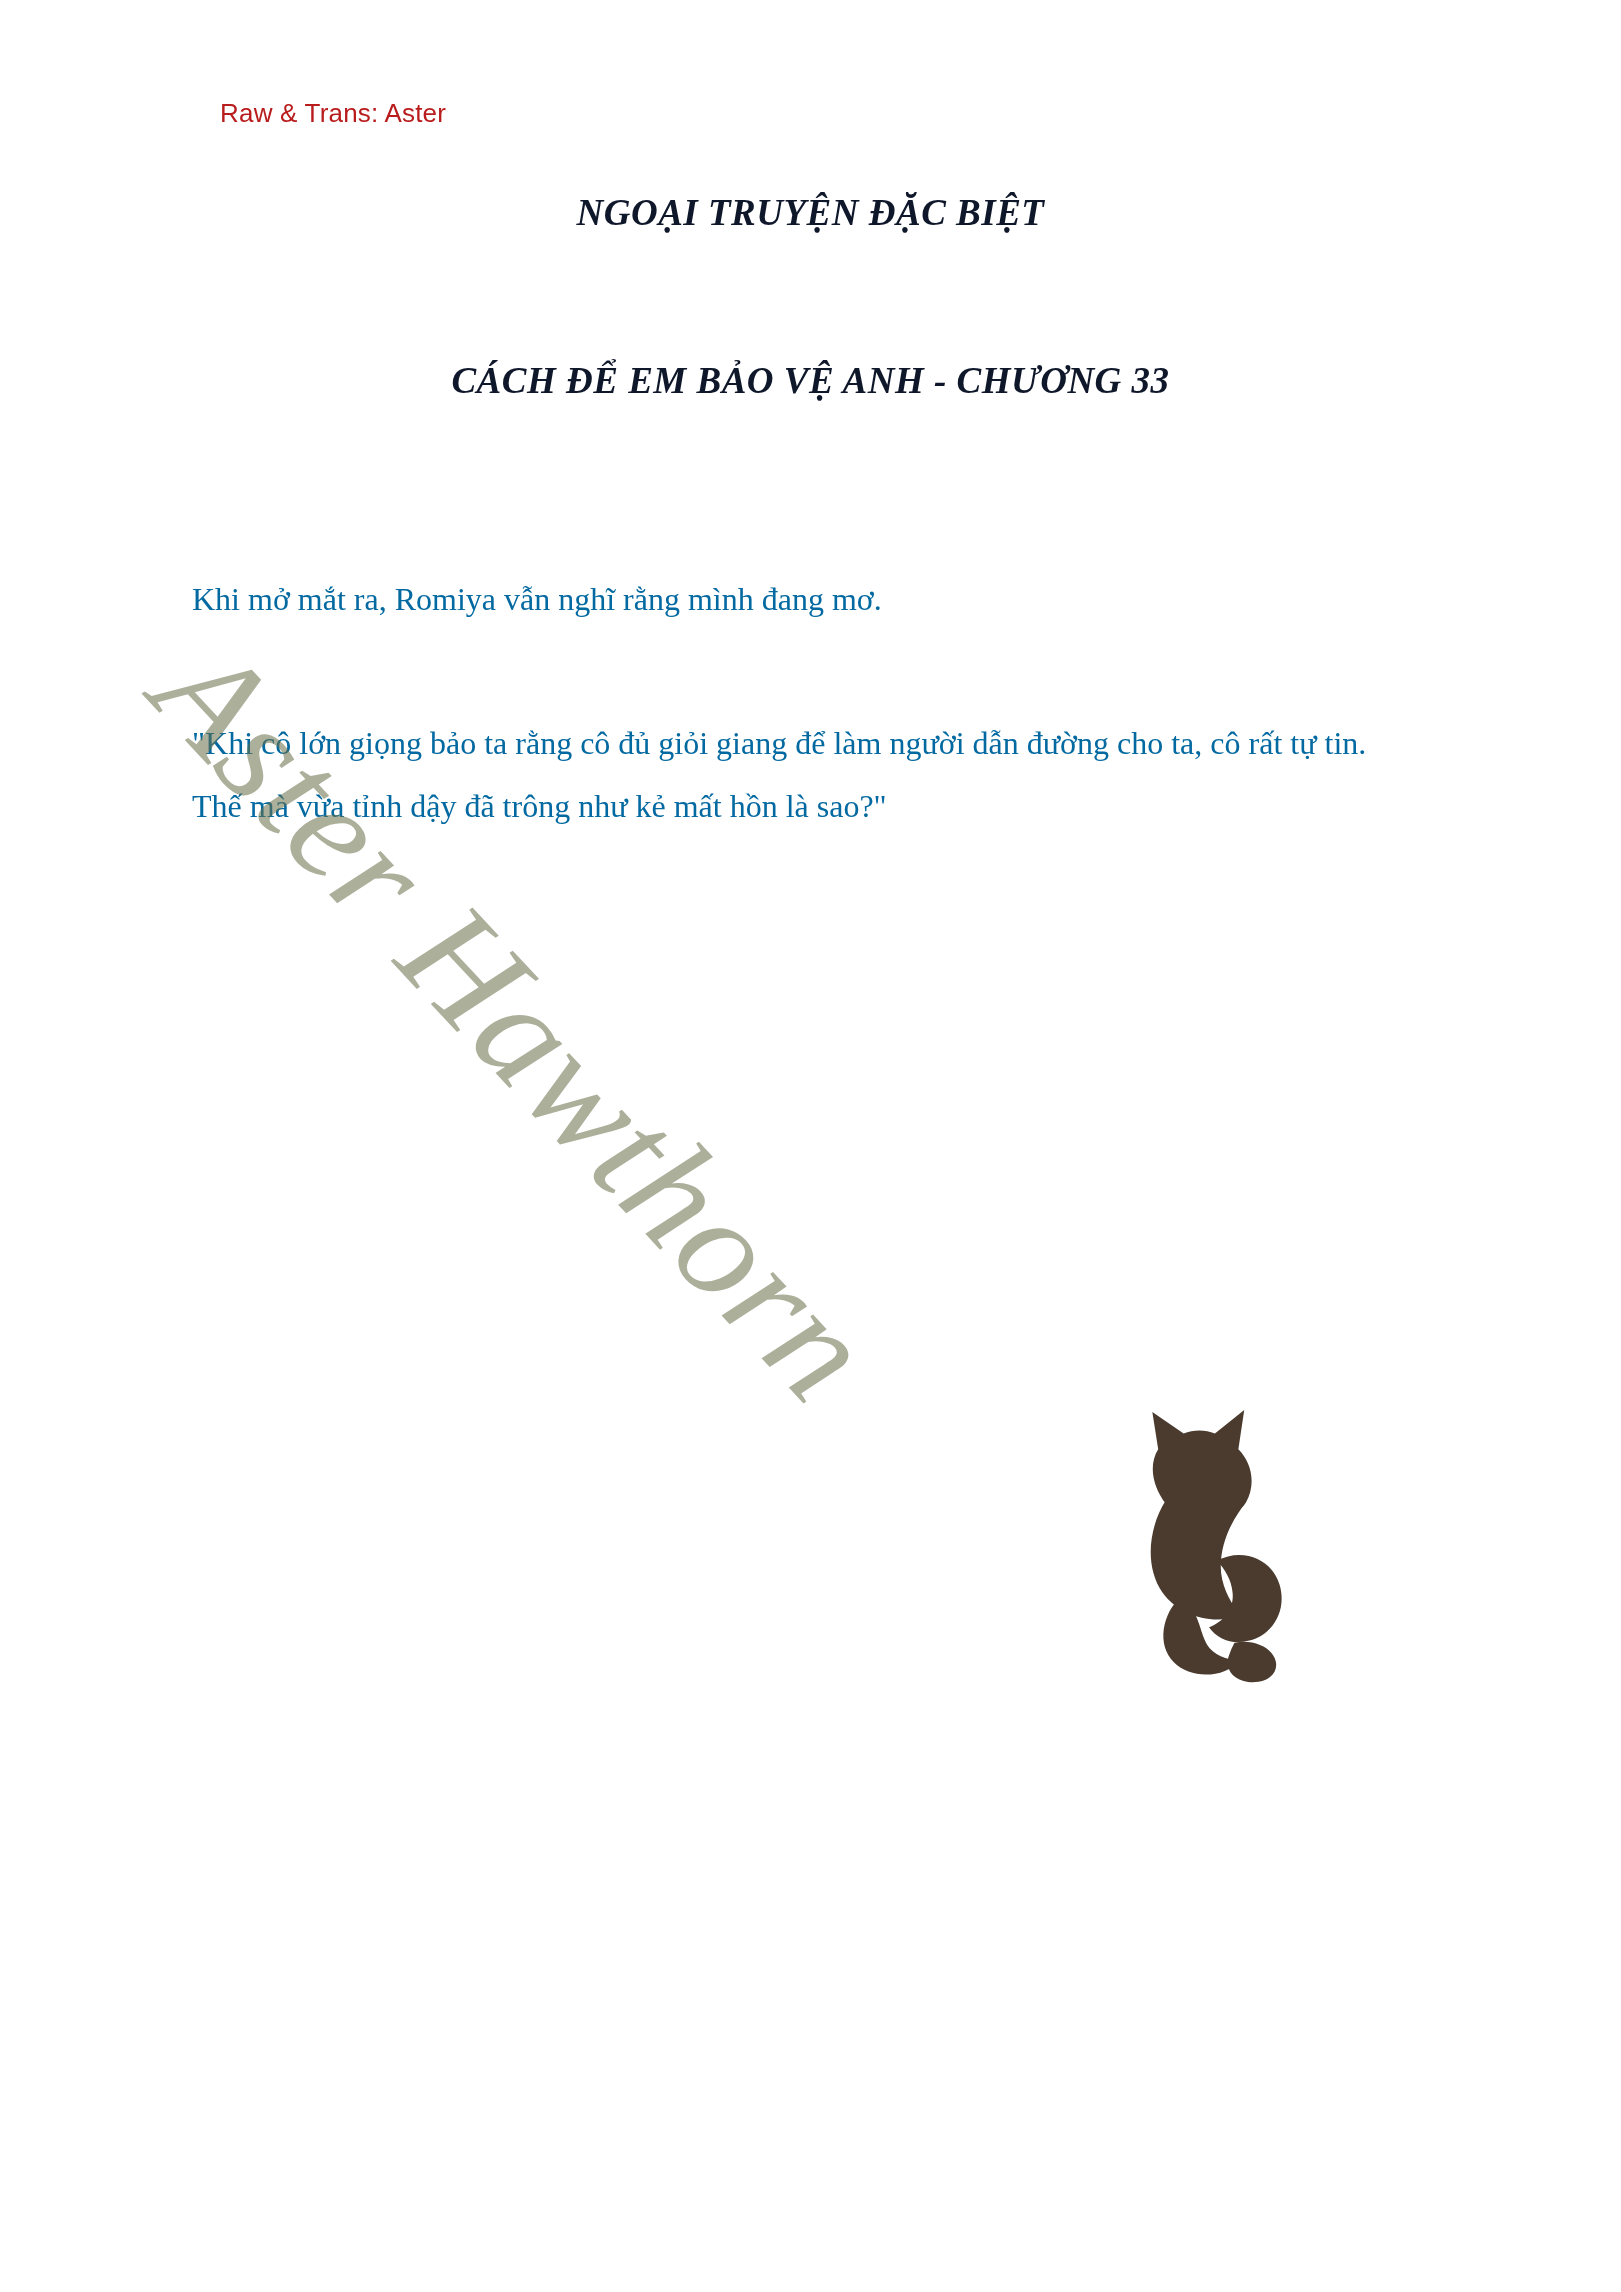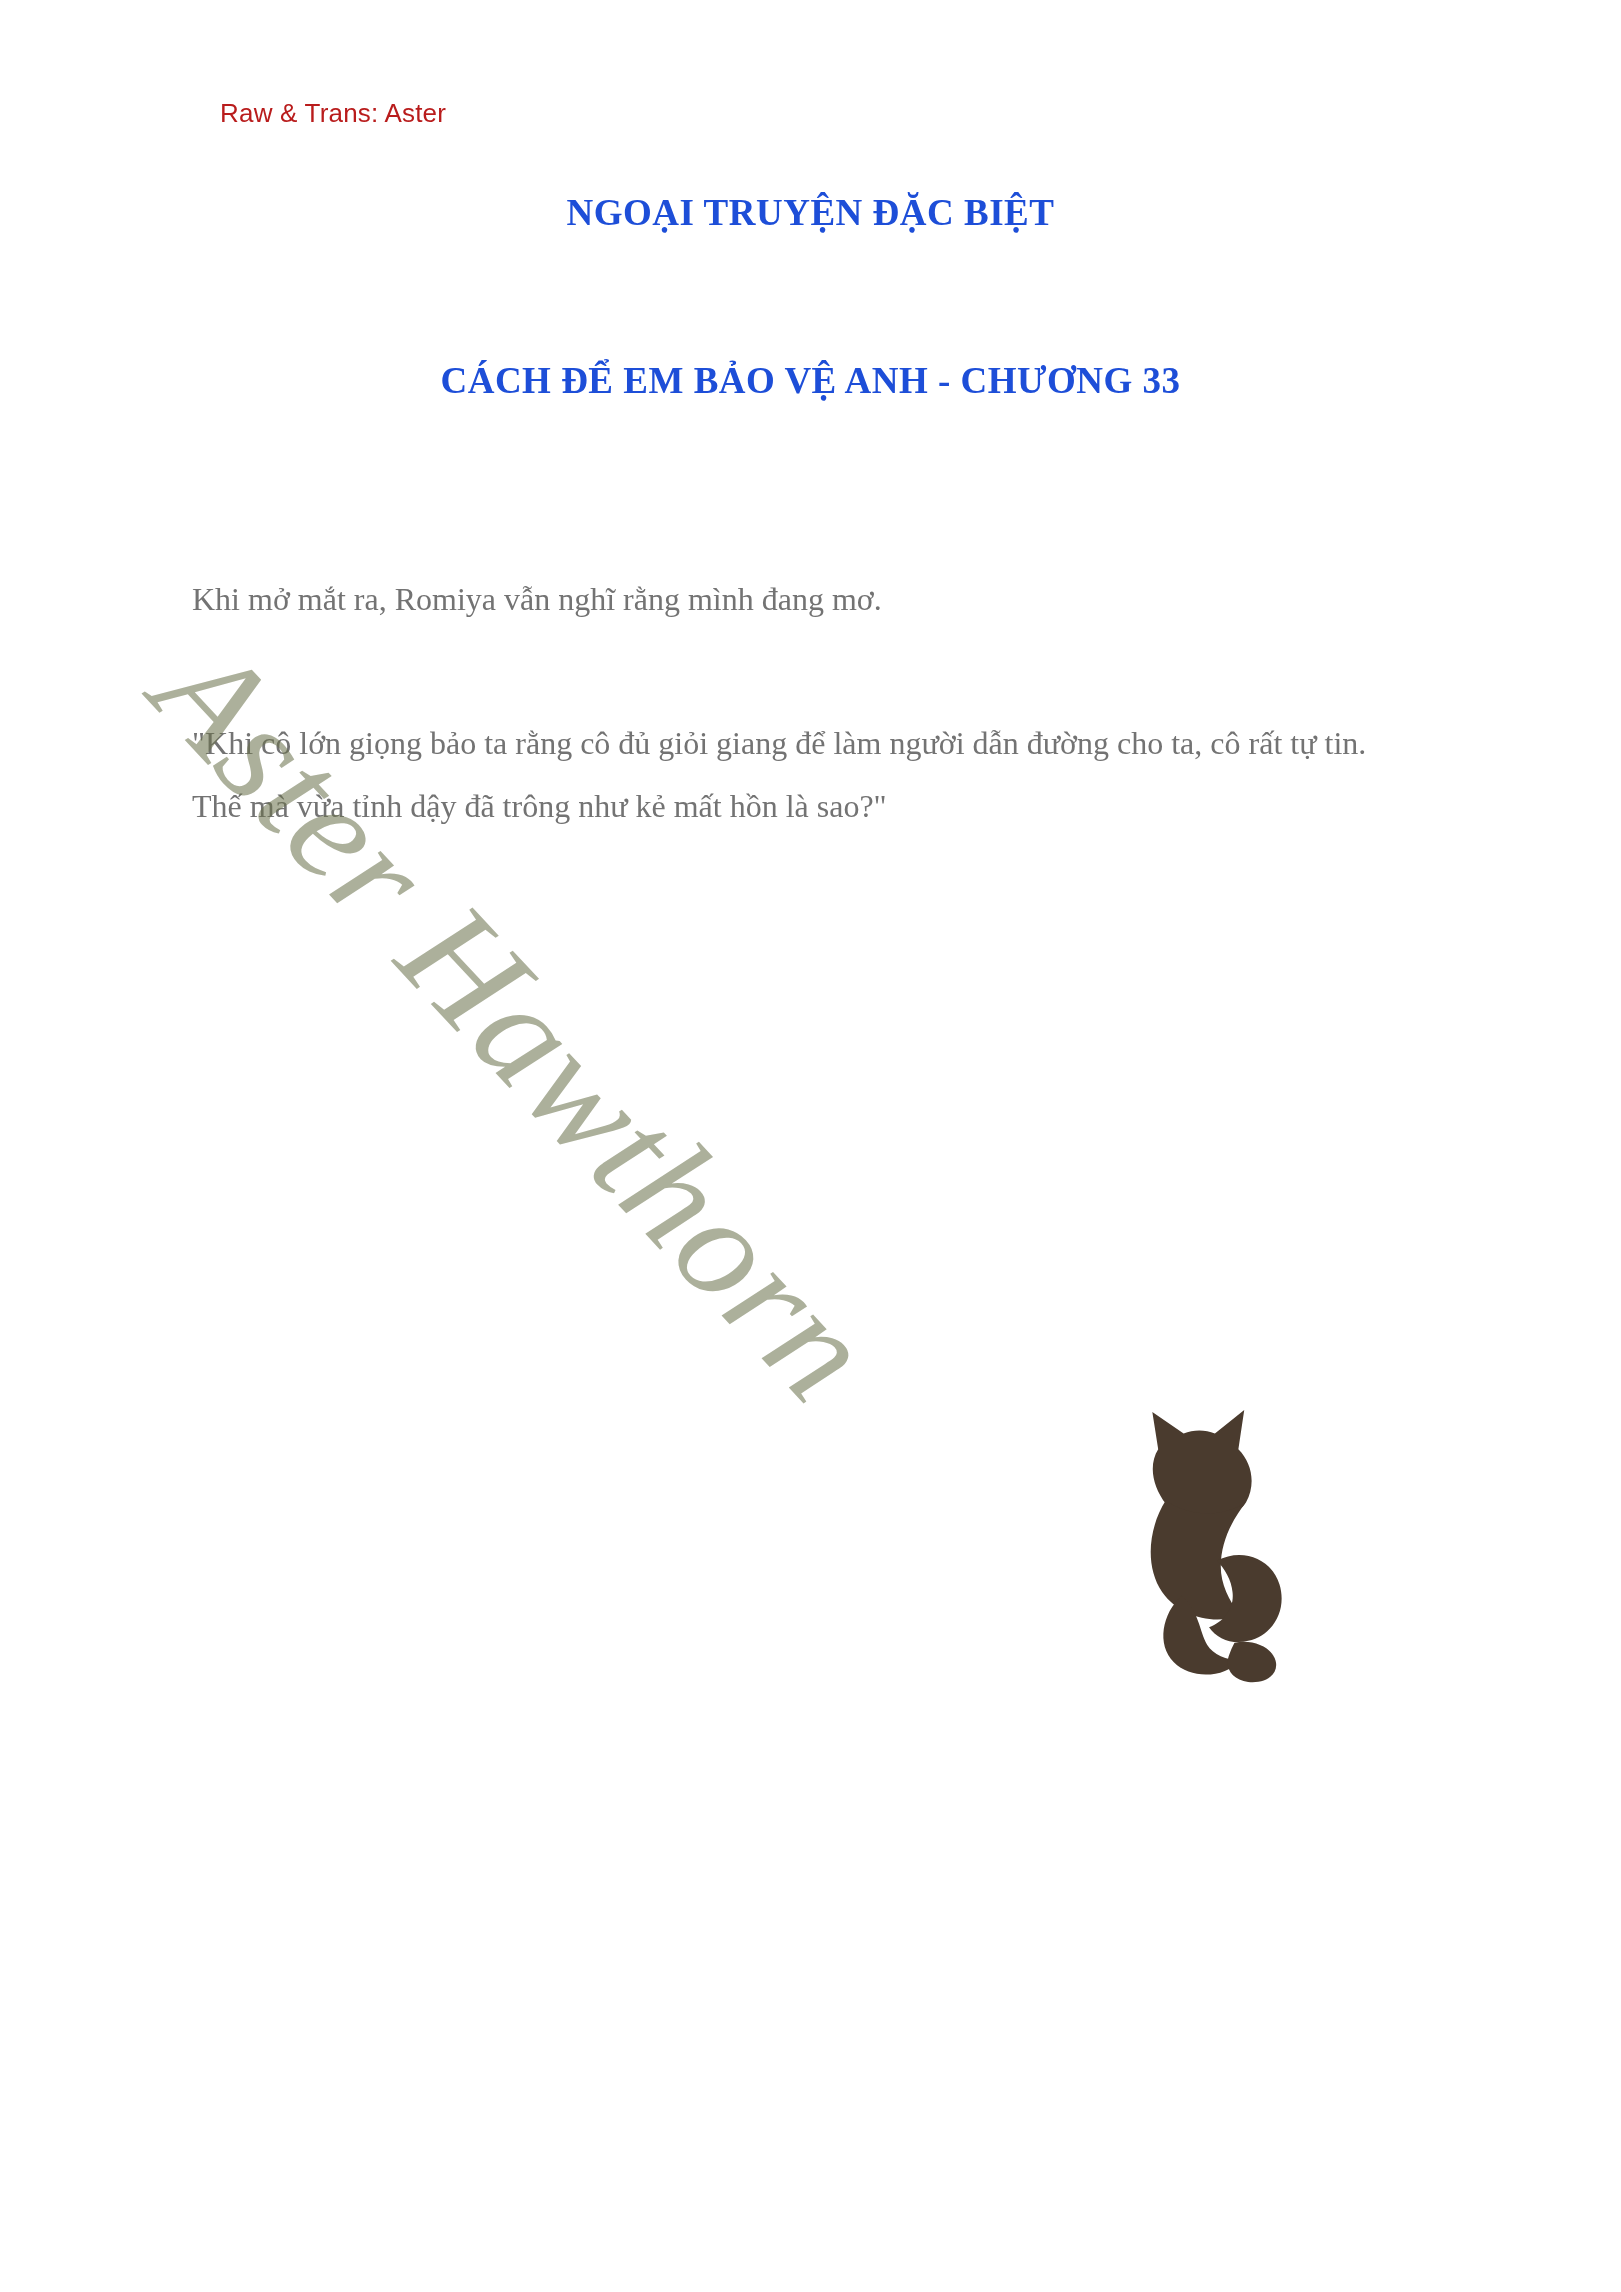--- a/index.html
+++ b/index.html
@@ -40,38 +40,39 @@
     right: 0;
     top: 191px;
     text-align: center;
   }
   .title-main,
   .title-sub {
     font-family: "Liberation Serif", serif;
     font-weight: bold;
     font-size: 37px;
     letter-spacing: 0.5px;
-    color: #1d4ed8;
+    color: #0f172a;
+    font-style: italic;
   }
   .title-sub {
     margin-top: 125px;
   }
 
   .body-text {
     position: absolute;
     left: 192px;
     top: 568px;
     width: 1215px;
   }
   .para {
     font-size: 32px;
     line-height: 1.95;
     margin: 0 0 82px 0;
     text-align: left;
-    color: #737373;
+    color: #0369a1;
   }
   .para:last-child { margin-bottom: 0; }
 
   
   .watermark {
     position: absolute;
     left: 245px;
     top: 608px;
     transform-origin: left top;
     transform: rotate(47deg);

